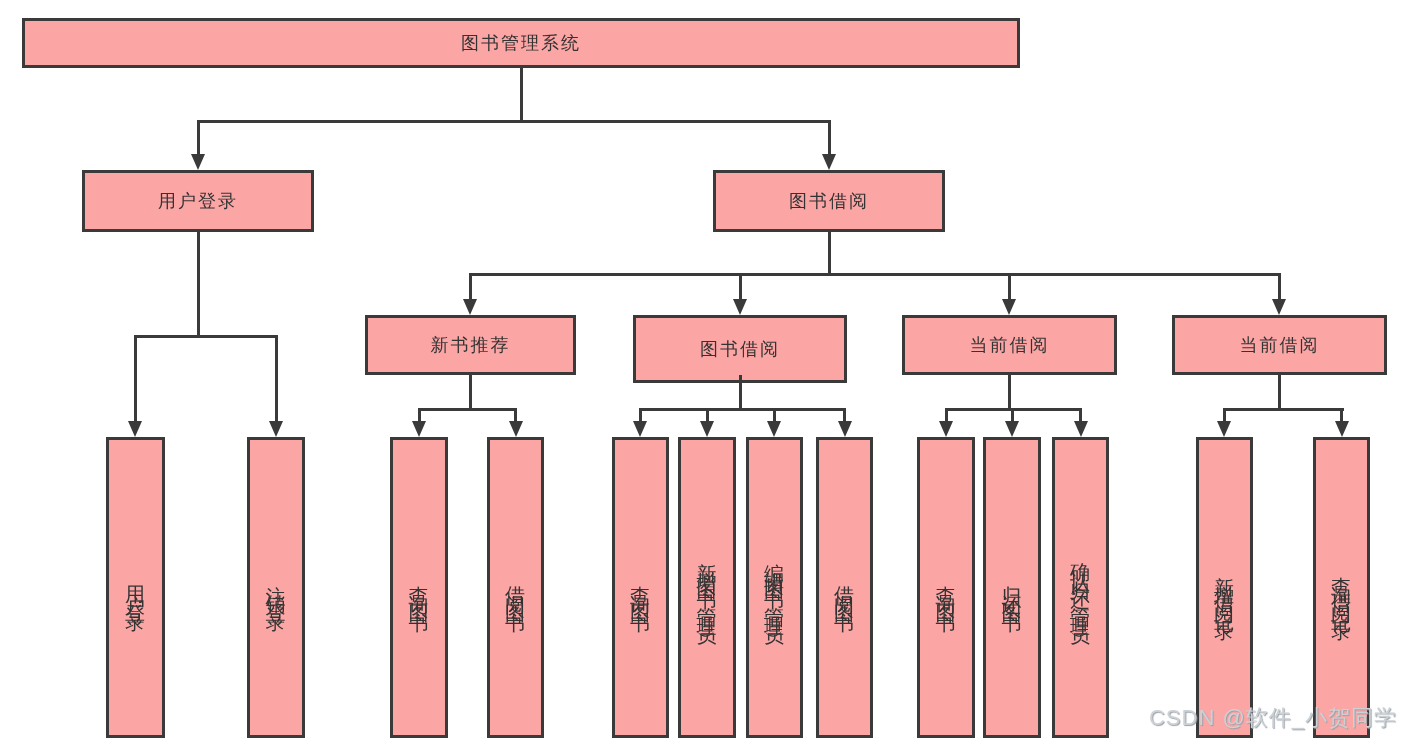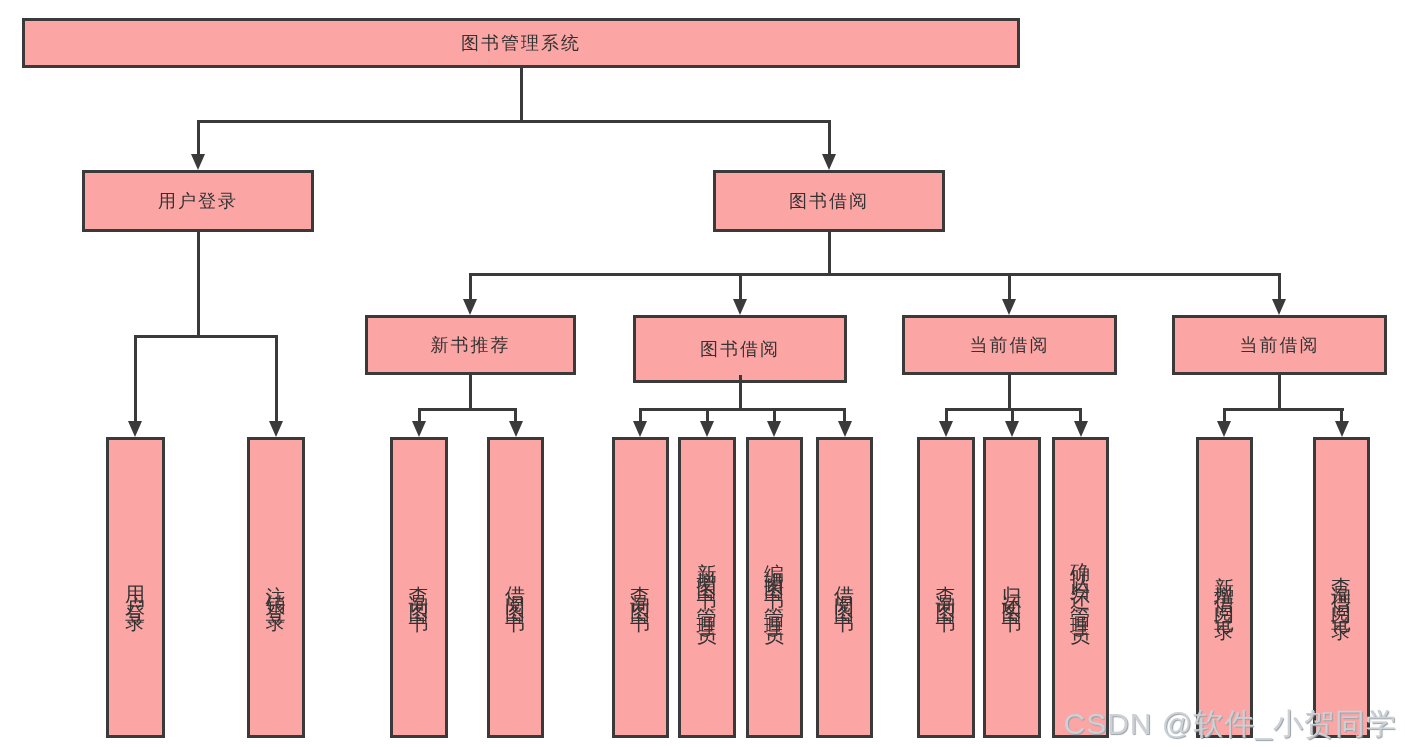--- a/index.html
+++ b/index.html
@@ -22,21 +22,21 @@
     font-size:20px;letter-spacing:9px;line-height:1;
   }
   .vline{position:absolute;width:3px;background:var(--line);}
   .hline{position:absolute;height:3px;background:var(--line);}
   .arrow{
     position:absolute;width:0;height:0;
     border-left:7px solid transparent;border-right:7px solid transparent;
     border-top:16px solid var(--line);
   }
   .watermark{
-    position:absolute;right:8px;bottom:2px;font-size:30px;
+    position:absolute;right:8px;bottom:14px;font-size:22px;
     color:var(--watermark);text-shadow:1px 1px 1px #9aa0a6;letter-spacing:1px;
   }
 </style>
 </head>
 <body>
 
 <div class="node" style="left:22px;top:18px;width:998px;height:50px;border-width:3px;">
   <span>图书管理系统</span>
 </div>
 

